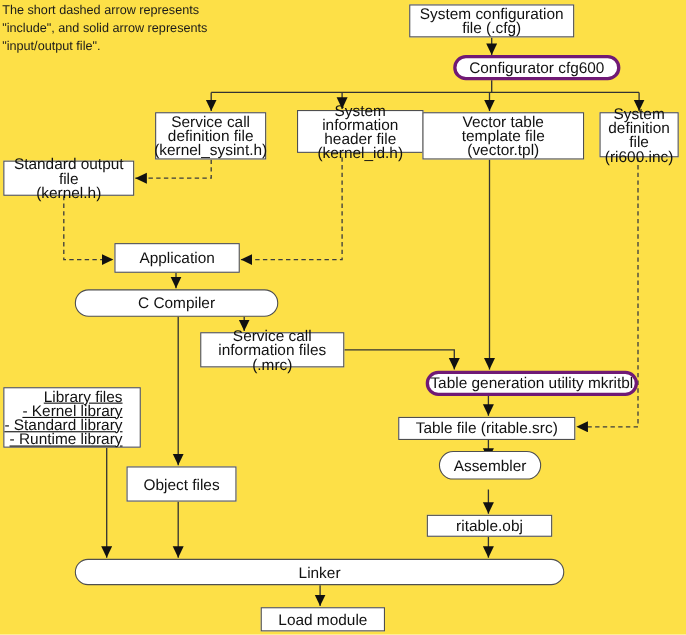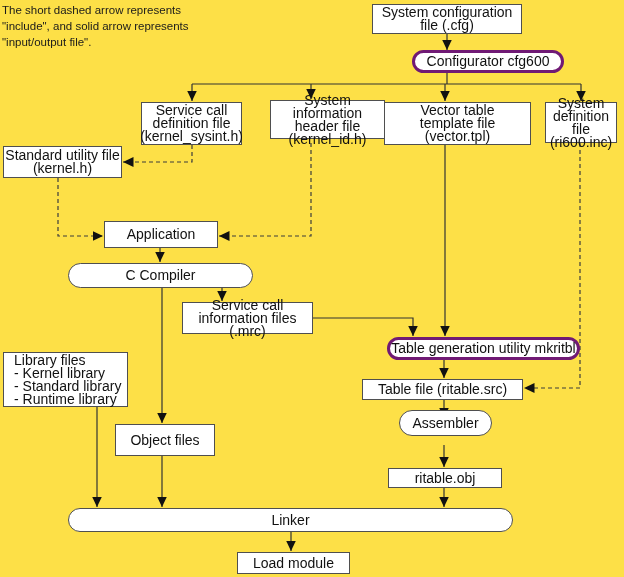--- a/index.html
+++ b/index.html
@@ -24,22 +24,23 @@
     justify-content:center;
     text-align:center;
     font-size:14px;
     line-height:13px;
     white-space:pre-line;
   }
   .node.stadium{border-radius:13px;}
   .node.bold{border:3px solid #701a75;border-radius:12px;margin-left:40px;}
   .node.left-align{
     justify-content:flex-start;
-    text-align:left;
-    padding-left:10px;
+    text-align:right;
+    padding-left:0;
+    text-decoration:underline;
   }
   #legend{
     position:absolute;
     left:2px;top:2px;width:230px;
     font-size:11.5px;
     line-height:16px;
     white-space:pre-line;
     color:#1a1a1a;
   }
 </style>
@@ -99,21 +100,21 @@
 (kernel_id.h)</div>
 
   <div class="node" style="left:384px;top:102px;width:147px;height:43px">Vector table
 template file
 (vector.tpl)</div>
 
   <div class="node" style="left:545px;top:102px;width:72px;height:41px">System
 definition file
 (ri600.inc)</div>
 
-  <div class="node" style="left:3px;top:146px;width:119px;height:32px">Standard utility file
+  <div class="node" style="left:3px;top:146px;width:119px;height:32px">Standard output file
 (kernel.h)</div>
 
   <div class="node" style="left:104px;top:221px;width:114px;height:27px">Application</div>
 
   <div class="node stadium" style="left:68px;top:263px;width:185px;height:25px">C Compiler</div>
 
   <div class="node" style="left:182px;top:302px;width:131px;height:32px">Service call
 information files (.mrc)</div>
 
   <div class="node left-align" style="left:3px;top:352px;width:125px;height:55px">Library files

